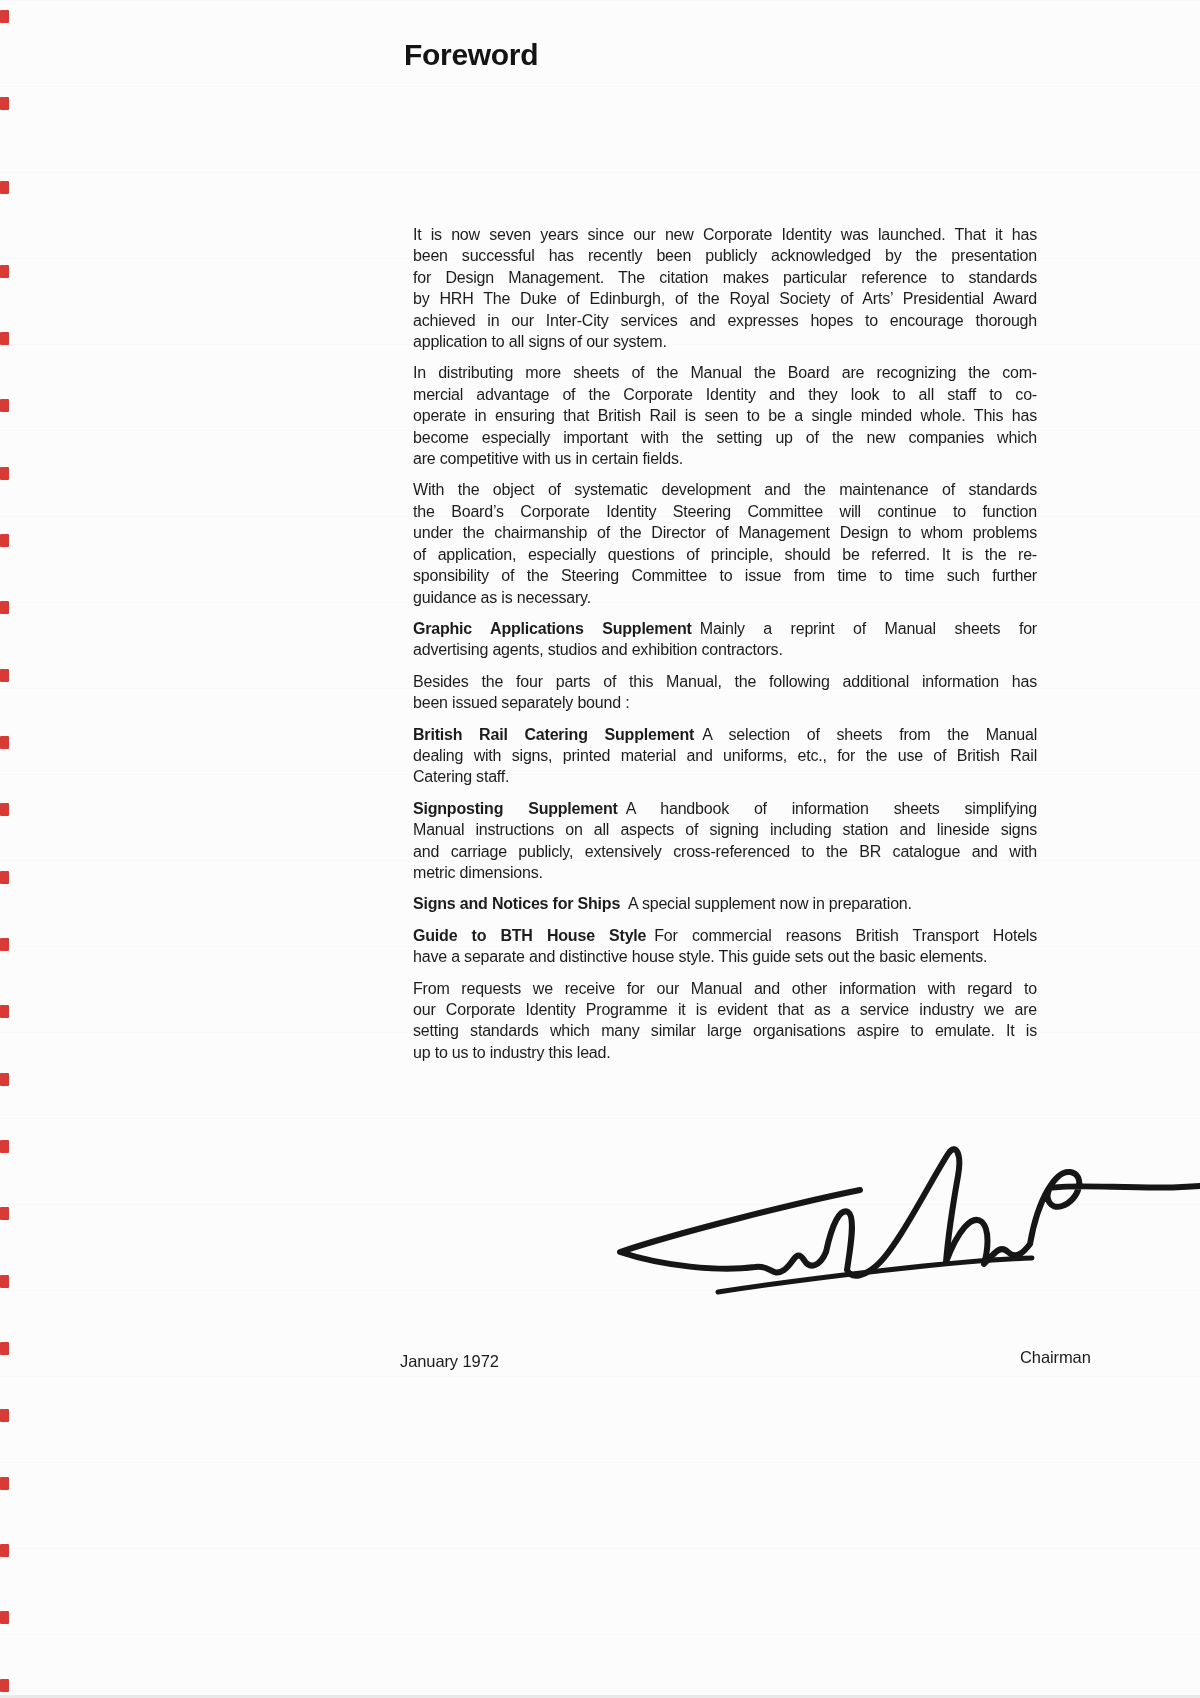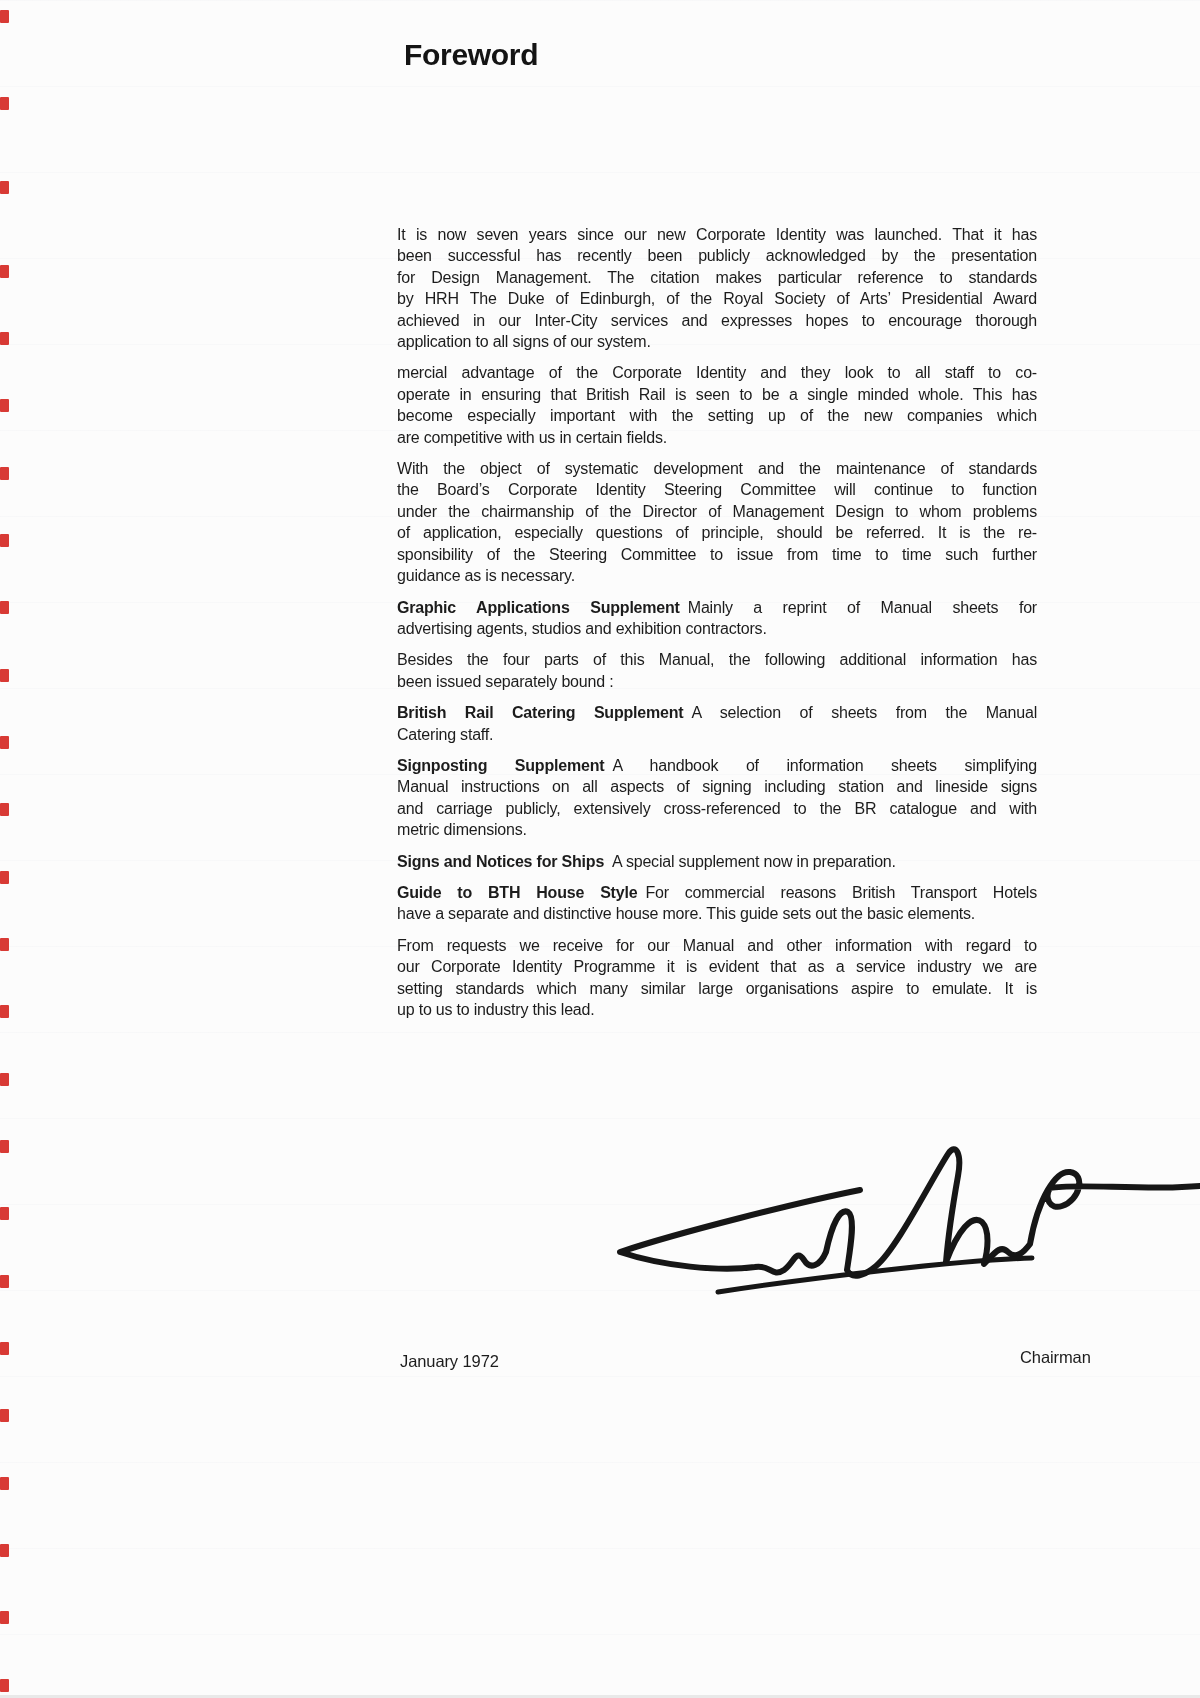--- a/index.html
+++ b/index.html
@@ -21,21 +21,21 @@
     position:absolute;left:0;width:9px;height:13px;border-radius:1px;
   }
   .title{
     position:absolute;left:396px;top:30px;margin:8px;
     font-size:30px;font-weight:700;letter-spacing:-0.3px;color:#141414;
   }
   .body-col{
     position:absolute;left:397px;top:224px;width:640px;
     font-size:16px;line-height:21.4px;letter-spacing:-0.2px;color:#1c1c1c;
   }
-  .para{margin:0 0 10px 0;}
+  .para{margin:0 0 10px 16px;}
   .para:last-child{margin-bottom:0;}
   .line{text-align:justify;text-align-last:justify;}
   .line.last{text-align:left;text-align-last:left;}
   .line b{font-weight:700;margin-right:8px;}
   .sig-wrap{
     position:absolute;left:600px;top:1120px;width:660px;height:200px;
   }
   .sig-wrap svg{display:block;width:660px;height:200px;}
   .footer-date{
     position:absolute;left:400px;top:1352px;
@@ -84,20 +84,21 @@
   <div class="body-col" id="body-col">
       <div class="para">
         <div class="line">It is now seven years since our new Corporate Identity was launched. That it has</div>
         <div class="line">been successful has recently been publicly acknowledged by the presentation</div>
         <div class="line">for Design Management. The citation makes particular reference to standards</div>
         <div class="line">by HRH The Duke of Edinburgh, of the Royal Society of Arts’ Presidential Award</div>
         <div class="line">achieved in our Inter-City services and expresses hopes to encourage thorough</div>
         <div class="line last">application to all signs of our system.</div>
       </div>
       <div class="para">
+        <div class="line">In distributing more sheets of the Manual the Board are recognizing the com-</div>
         <div class="line">mercial advantage of the Corporate Identity and they look to all staff to co-</div>
         <div class="line">operate in ensuring that British Rail is seen to be a single minded whole. This has</div>
         <div class="line">become especially important with the setting up of the new companies which</div>
         <div class="line last">are competitive with us in certain fields.</div>
       </div>
       <div class="para">
         <div class="line">With the object of systematic development and the maintenance of standards</div>
         <div class="line">the Board’s Corporate Identity Steering Committee will continue to function</div>
         <div class="line">under the chairmanship of the Director of Management Design to whom problems</div>
         <div class="line">of application, especially questions of principle, should be referred. It is the re-</div>
@@ -107,34 +108,35 @@
       <div class="para">
         <div class="line"><b>Graphic Applications Supplement</b>Mainly a reprint of Manual sheets for</div>
         <div class="line last">advertising agents, studios and exhibition contractors.</div>
       </div>
       <div class="para">
         <div class="line">Besides the four parts of this Manual, the following additional information has</div>
         <div class="line last">been issued separately bound :</div>
       </div>
       <div class="para">
         <div class="line"><b>British Rail Catering Supplement</b>A selection of sheets from the Manual</div>
+        <div class="line">dealing with signs, printed material and uniforms, etc., for the use of British Rail</div>
         <div class="line last">Catering staff.</div>
       </div>
       <div class="para">
         <div class="line"><b>Signposting Supplement</b>A handbook of information sheets simplifying</div>
         <div class="line">Manual instructions on all aspects of signing including station and lineside signs</div>
         <div class="line">and carriage publicly, extensively cross-referenced to the BR catalogue and with</div>
         <div class="line last">metric dimensions.</div>
       </div>
       <div class="para">
         <div class="line last"><b>Signs and Notices for Ships</b>A special supplement now in preparation.</div>
       </div>
       <div class="para">
         <div class="line"><b>Guide to BTH House Style</b>For commercial reasons British Transport Hotels</div>
-        <div class="line last">have a separate and distinctive house more. This guide sets out the basic elements.</div>
+        <div class="line last">have a separate and distinctive house style. This guide sets out the basic elements.</div>
       </div>
       <div class="para">
         <div class="line">From requests we receive for our Manual and other information with regard to</div>
         <div class="line">our Corporate Identity Programme it is evident that as a service industry we are</div>
         <div class="line">setting standards which many similar large organisations aspire to emulate. It is</div>
         <div class="line last">up to us to industry this lead.</div>
       </div>
     </div>
 
   <div class="sig-wrap">

